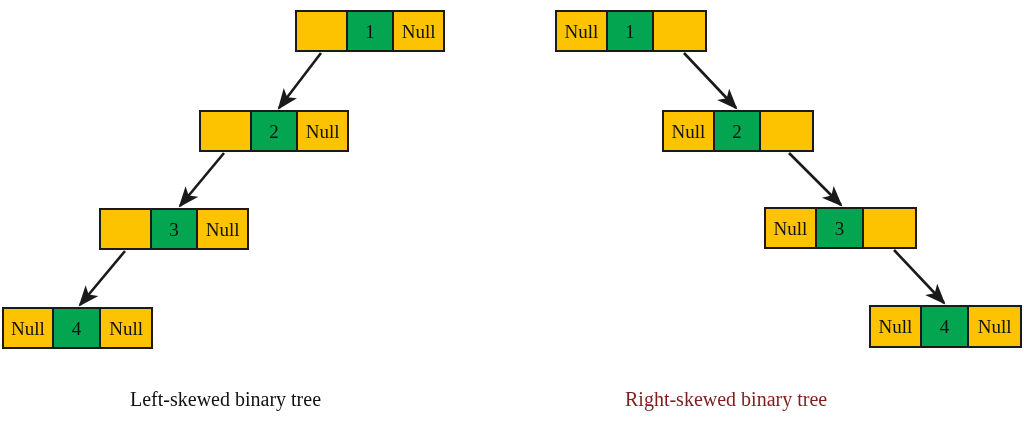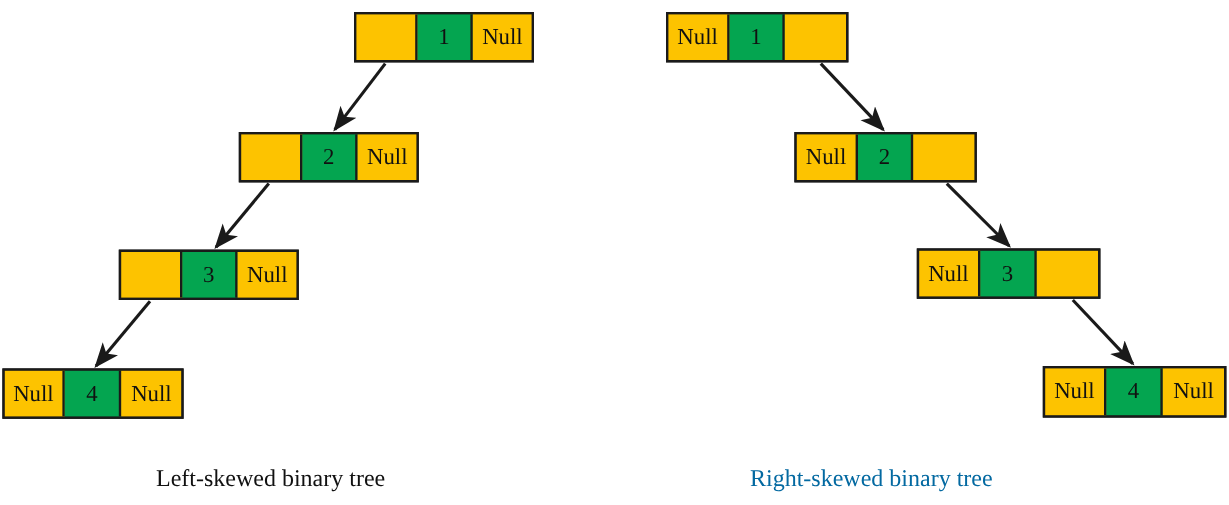--- a/index.html
+++ b/index.html
@@ -123,15 +123,15 @@
         <div class="cell ptr-empty" style="width: 52px; background: rgb(253, 195, 0); border-right-color: rgb(26, 26, 26); color: rgb(17, 17, 17);"></div>
       </div>
       <div class="node" style="left: 869px; top: 305px; width: 153px; height: 43px; border-color: rgb(26, 26, 26);">
         <div class="cell" style="width: 52px; background: rgb(253, 195, 0); border-right-color: rgb(26, 26, 26); color: rgb(17, 17, 17);">Null</div>
         <div class="cell data" style="width: 49px; background: rgb(4, 165, 80); border-right-color: rgb(26, 26, 26); color: rgb(17, 17, 17);">4</div>
         <div class="cell" style="width: 52px; background: rgb(253, 195, 0); border-right-color: rgb(26, 26, 26); color: rgb(17, 17, 17);">Null</div>
       </div>
     </div>
   <div id="captions-layer">
       <div class="caption" style="left: 130px; top: 388px; width: 240px; color: rgb(17, 17, 17);">Left-skewed binary tree</div>
-      <div class="caption" style="left: 625px; top: 388px; width: 250px; color: #0369a1;">Right-skewed binary tree</div>
+      <div class="caption" style="left: 625px; top: 388px; width: 250px; color: #7f1d1d;">Right-skewed binary tree</div>
     </div>
 </div>
 
 </body></html>

